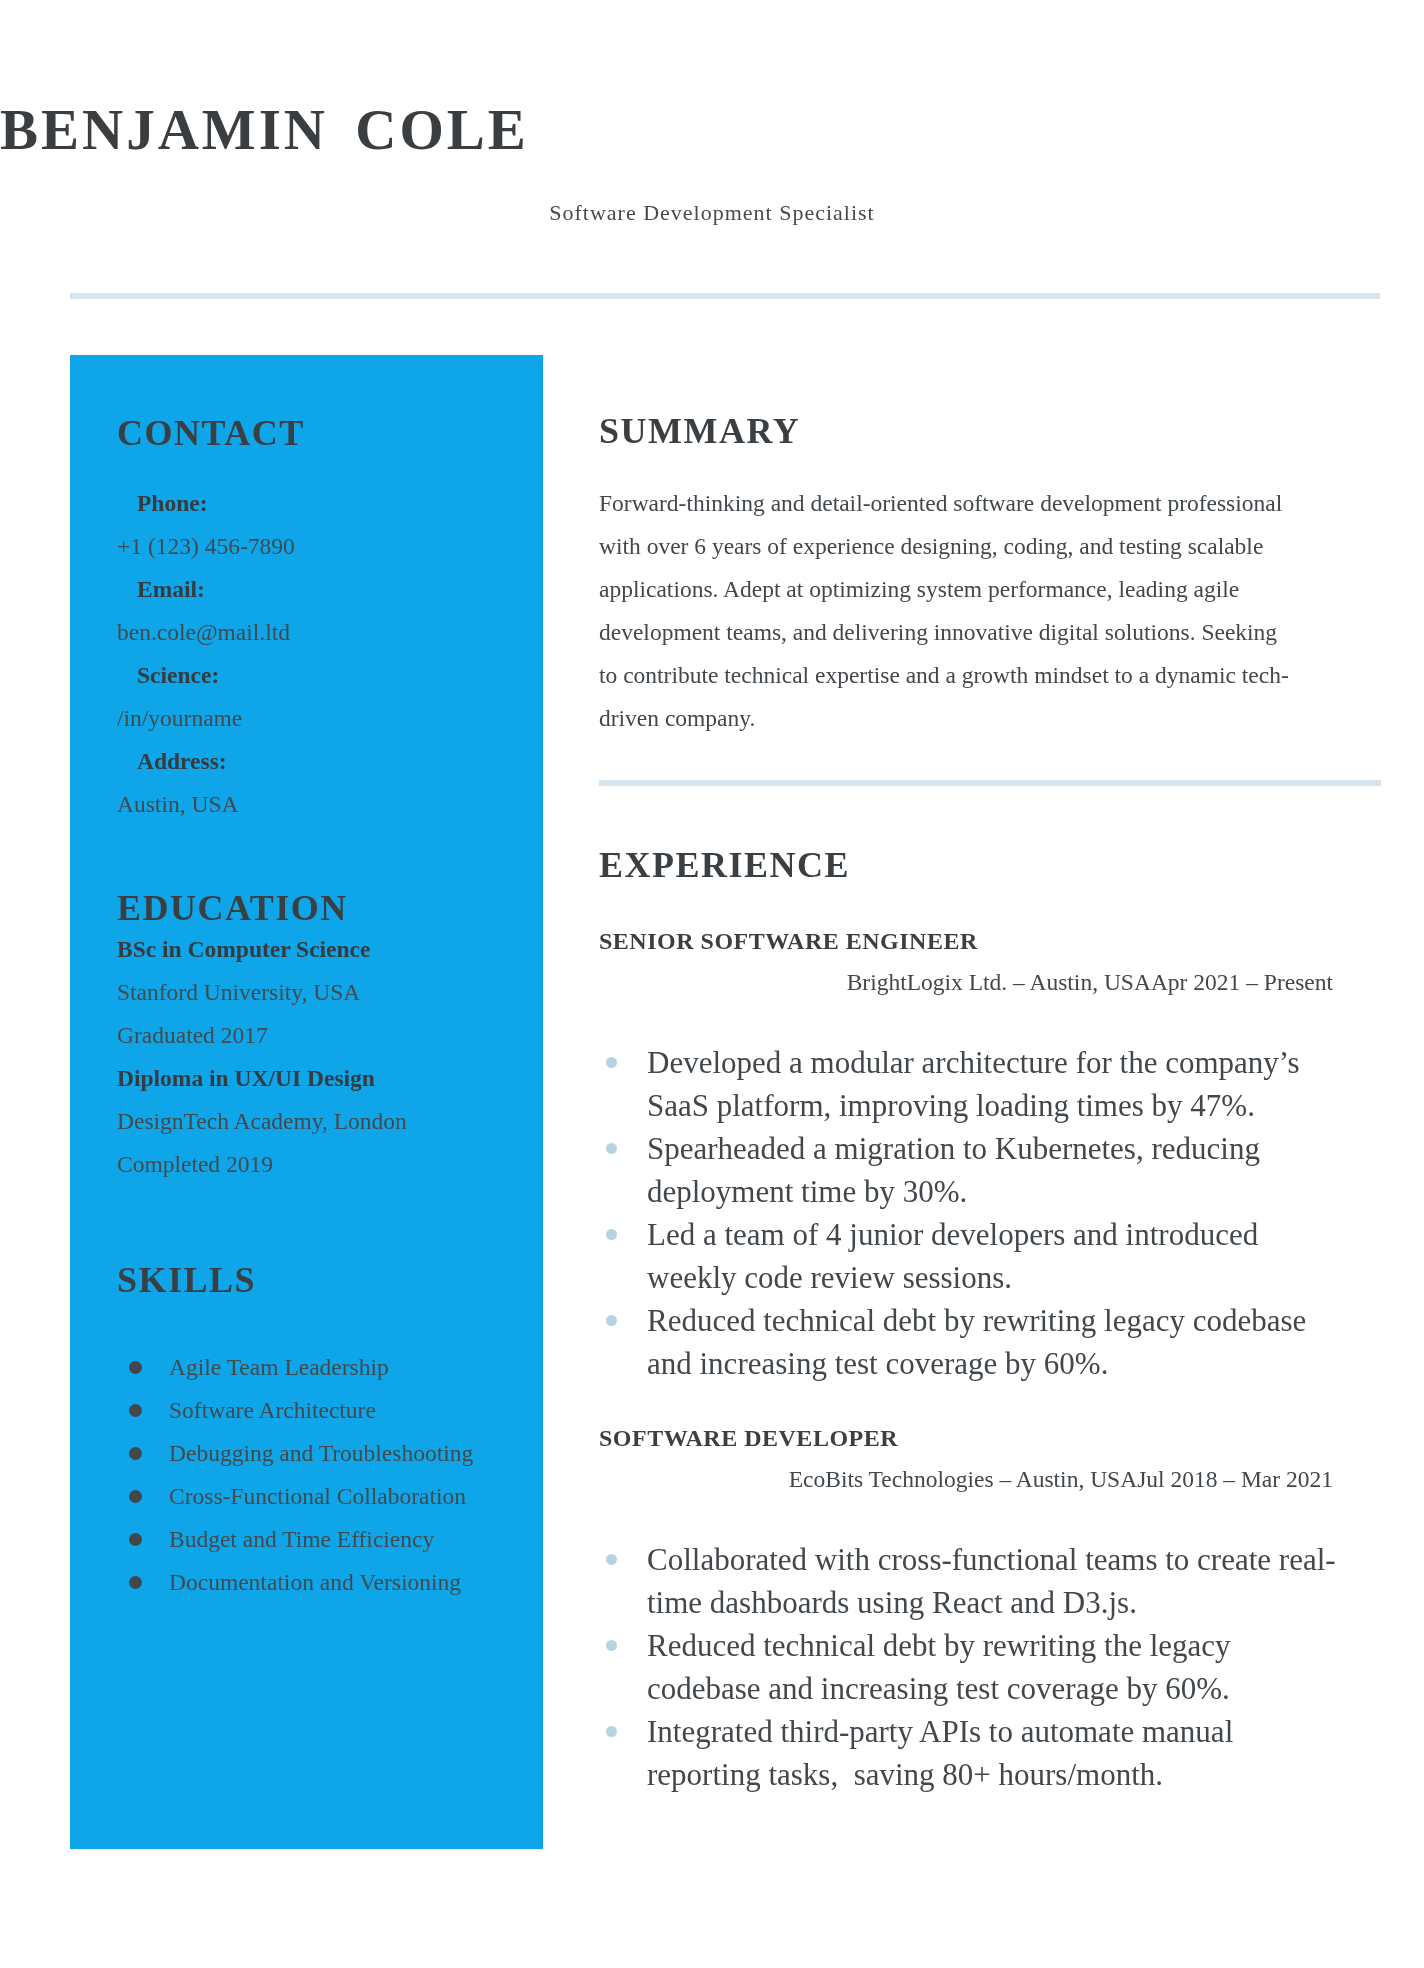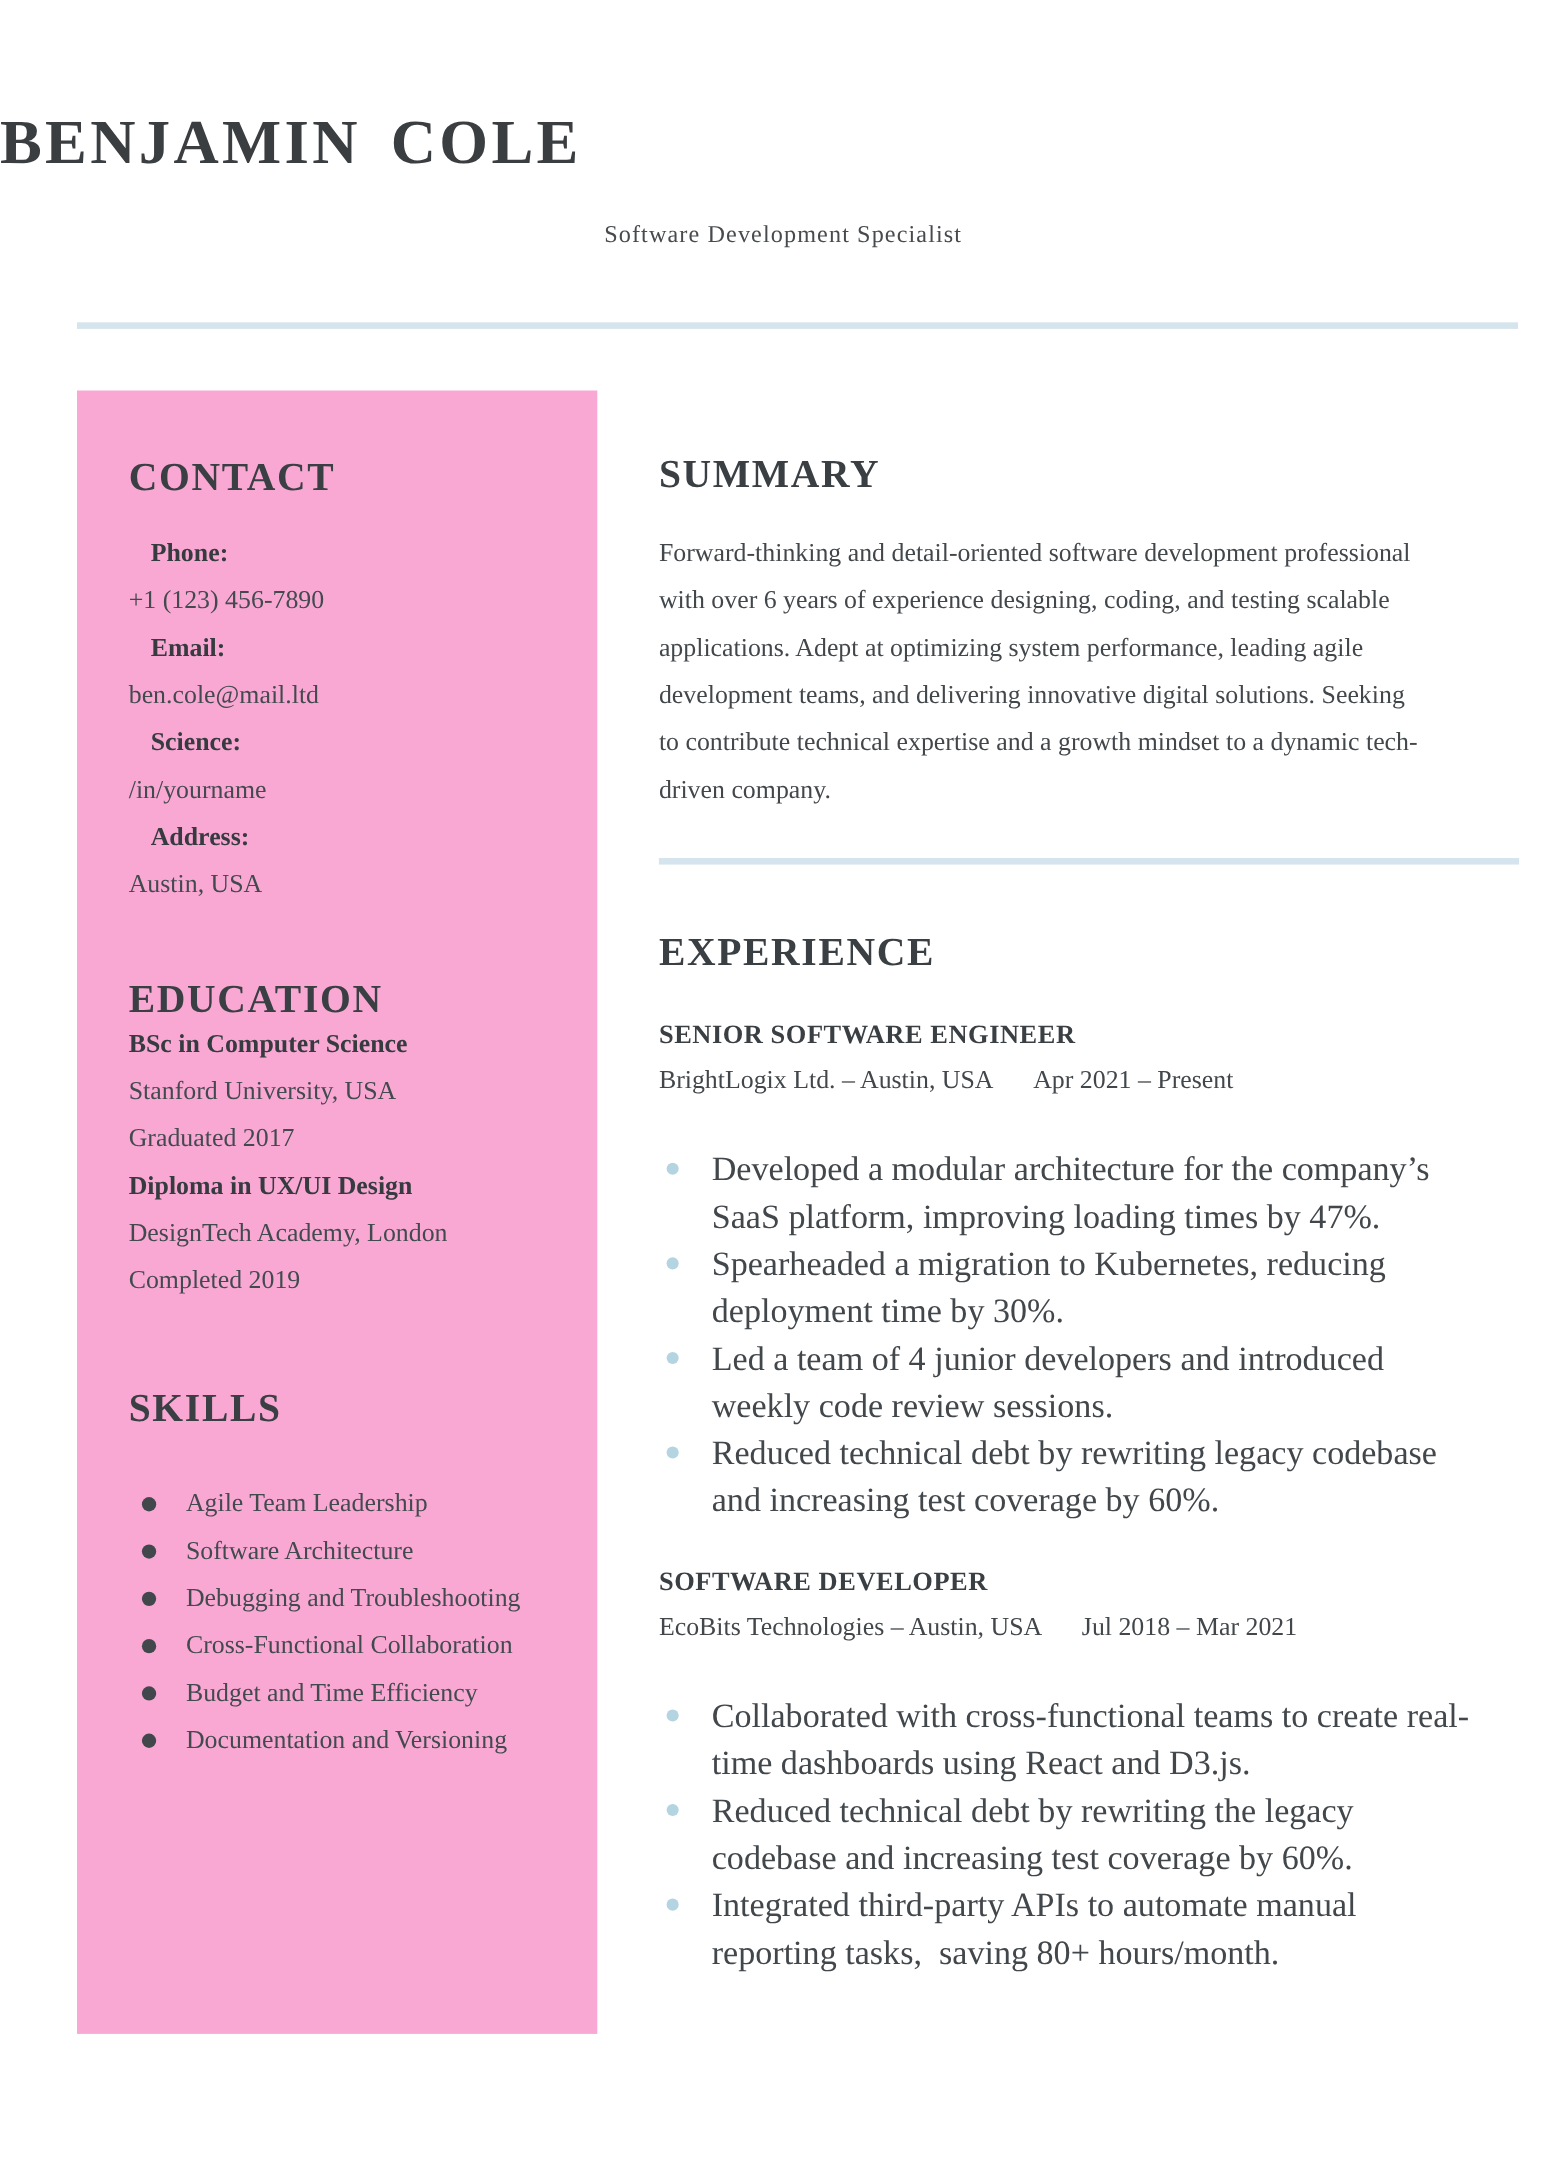--- a/index.html
+++ b/index.html
@@ -16,21 +16,21 @@
   }
   .job-subtitle {
     margin-top:36px; text-align:center;
     font-size:22px; line-height:32px; letter-spacing:1px; color:#474b4e;
   }
   .rule { height:6px; background:#d6e4ed; }
   .rule-top { width:1310px; margin:64px 0 0 70px; }
   .content { display:flex; align-items:flex-start; }
   .sidebar {
     margin:56px 0 0 70px; width:473px; height:1494px;
-    background:#f9a8d4; padding:58px 66px 40px 47px;
+    background:#0ea5e9; padding:58px 66px 40px 47px;
   }
   .main-col { margin:112px 0 0 56px; width:782px; }
   .section-heading {
     font-family:"Liberation Serif", serif; font-weight:bold;
     font-size:36px; line-height:40px; letter-spacing:1.5px; color:#3a3f43;
   }
   
   .contact-list { margin-top:29px; }
   .contact-line { font-size:23.5px; line-height:43px; color:#424a4e; }
   .contact-label { font-weight:bold; color:#353b3f;margin-left:20px; }
@@ -50,21 +50,21 @@
   
   .summary-text { margin-top:31px; max-width:694px; font-size:23.5px; line-height:43px; color:#42474b; }
   .rule-mid { width:782px; margin-top:40px; }
   .experience-heading { margin-top:59px; }
   .job + .job { margin-top:33px; }
   .job-title-line {
     margin-top:36px; font-weight:bold; font-size:24px; line-height:40px;
     letter-spacing:0.5px; color:#3a3f43;
   }
   .job + .job .job-title-line { margin-top:0; }
-  .company-row { display:flex; justify-content:flex-start; font-size:23.5px; line-height:43px; color:#42474b;gap:36px; }
+  .company-row { display:flex; justify-content:flex-end; font-size:23.5px; line-height:43px; color:#42474b; }
   .company-dates { margin-right:48px; white-space:nowrap; }
   .bullet-list { margin-top:37px; list-style:none; }
   .bullet-list li {
     position:relative; padding-left:48px; font-size:31px; line-height:43px;
     color:#42474b; max-width:742px; white-space:pre-wrap;
   }
   .bullet-list li::before {
     content:""; position:absolute; left:7px; top:16px;
     width:11px; height:11px; border-radius:50%; background:#b5d4e1;
   }

